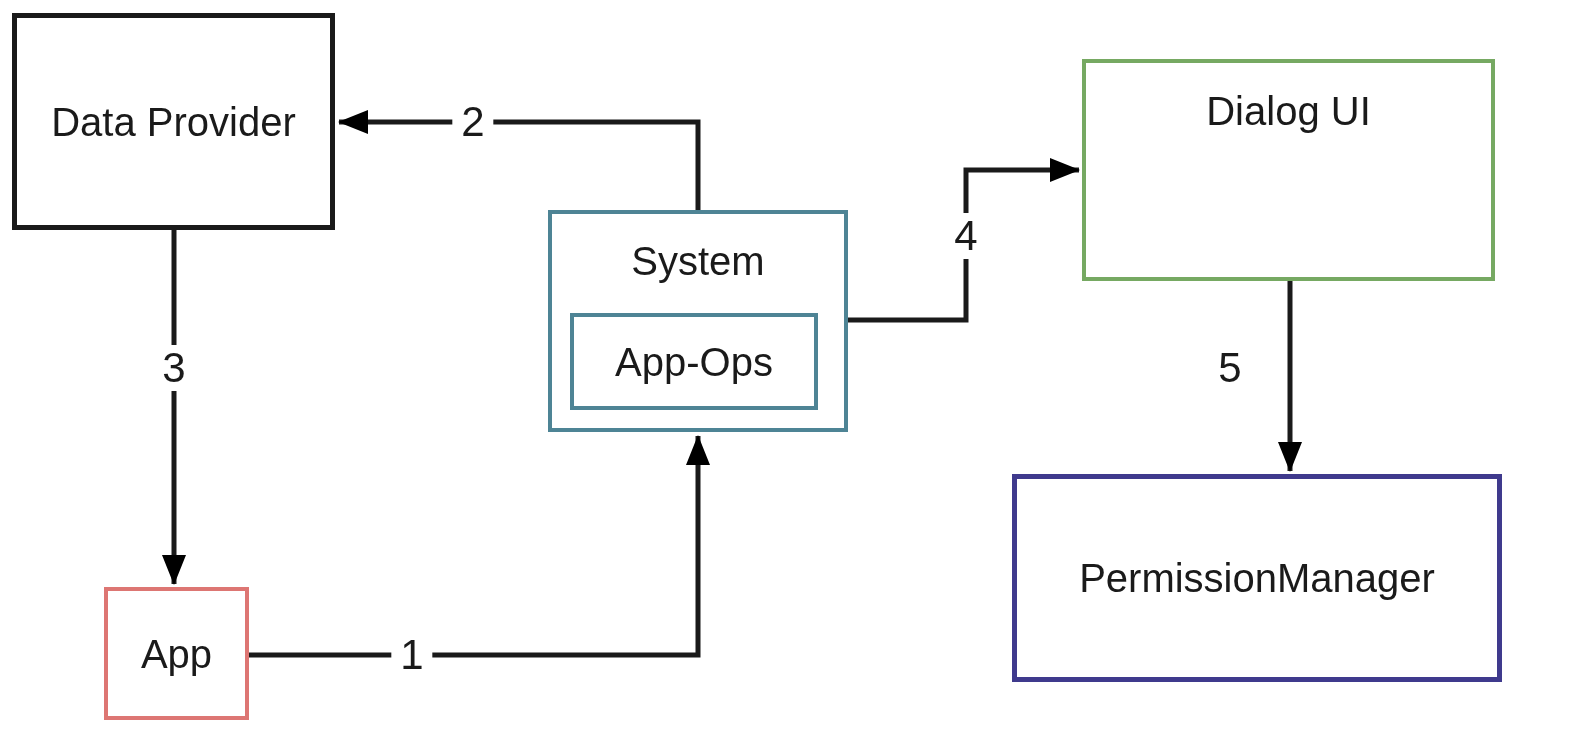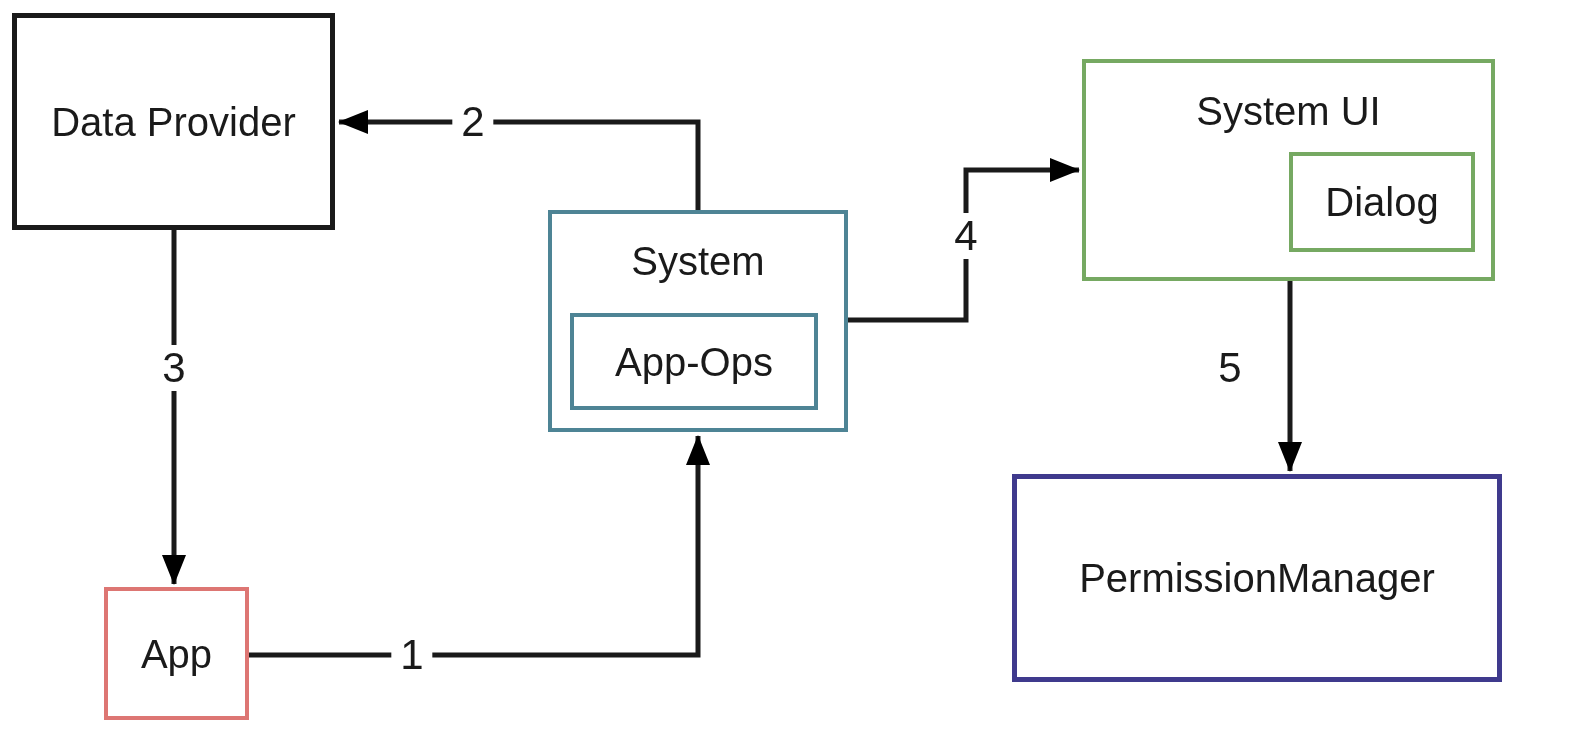--- a/index.html
+++ b/index.html
@@ -80,24 +80,21 @@
       <div class="node" style="left: 12px; top: 13px; width: 323px; height: 217px; border: 5px solid rgb(26, 26, 26);">
         <span class="node-label">Data Provider</span>
       </div>
       <div class="node label-top" style="left: 548px; top: 210px; width: 300px; height: 222px; border: 4px solid rgb(78, 132, 149); padding-top: 24px;">
         <span class="node-label">System</span>
       </div>
       <div class="node" style="left: 570px; top: 313px; width: 248px; height: 97px; border: 4px solid rgb(78, 132, 149);">
         <span class="node-label">App-Ops</span>
       </div>
       <div class="node label-top" style="left: 1082px; top: 59px; width: 413px; height: 222px; border: 4px solid rgb(118, 169, 98); padding-top: 25px;">
-        <span class="node-label">System UI</span>
-      </div>
-      <div class="node" style="left: 1289px; top: 152px; width: 186px; height: 100px; border: 4px solid rgb(118, 169, 98);">
-        <span class="node-label">Dialog</span>
+        <span class="node-label">Dialog UI</span>
       </div>
       <div class="node" style="left: 104px; top: 587px; width: 145px; height: 133px; border: 4px solid rgb(221, 118, 115); text-align: right;">
         <span class="node-label">App</span>
       </div>
       <div class="node" style="left: 1012px; top: 474px; width: 490px; height: 208px; border: 5px solid rgb(63, 58, 141); align-items: center;">
         <span class="node-label">PermissionManager</span>
       </div>
     </div>
   <div id="edge-labels">
       <div class="edge-label" style="left: 412px; top: 655px;">1</div>

